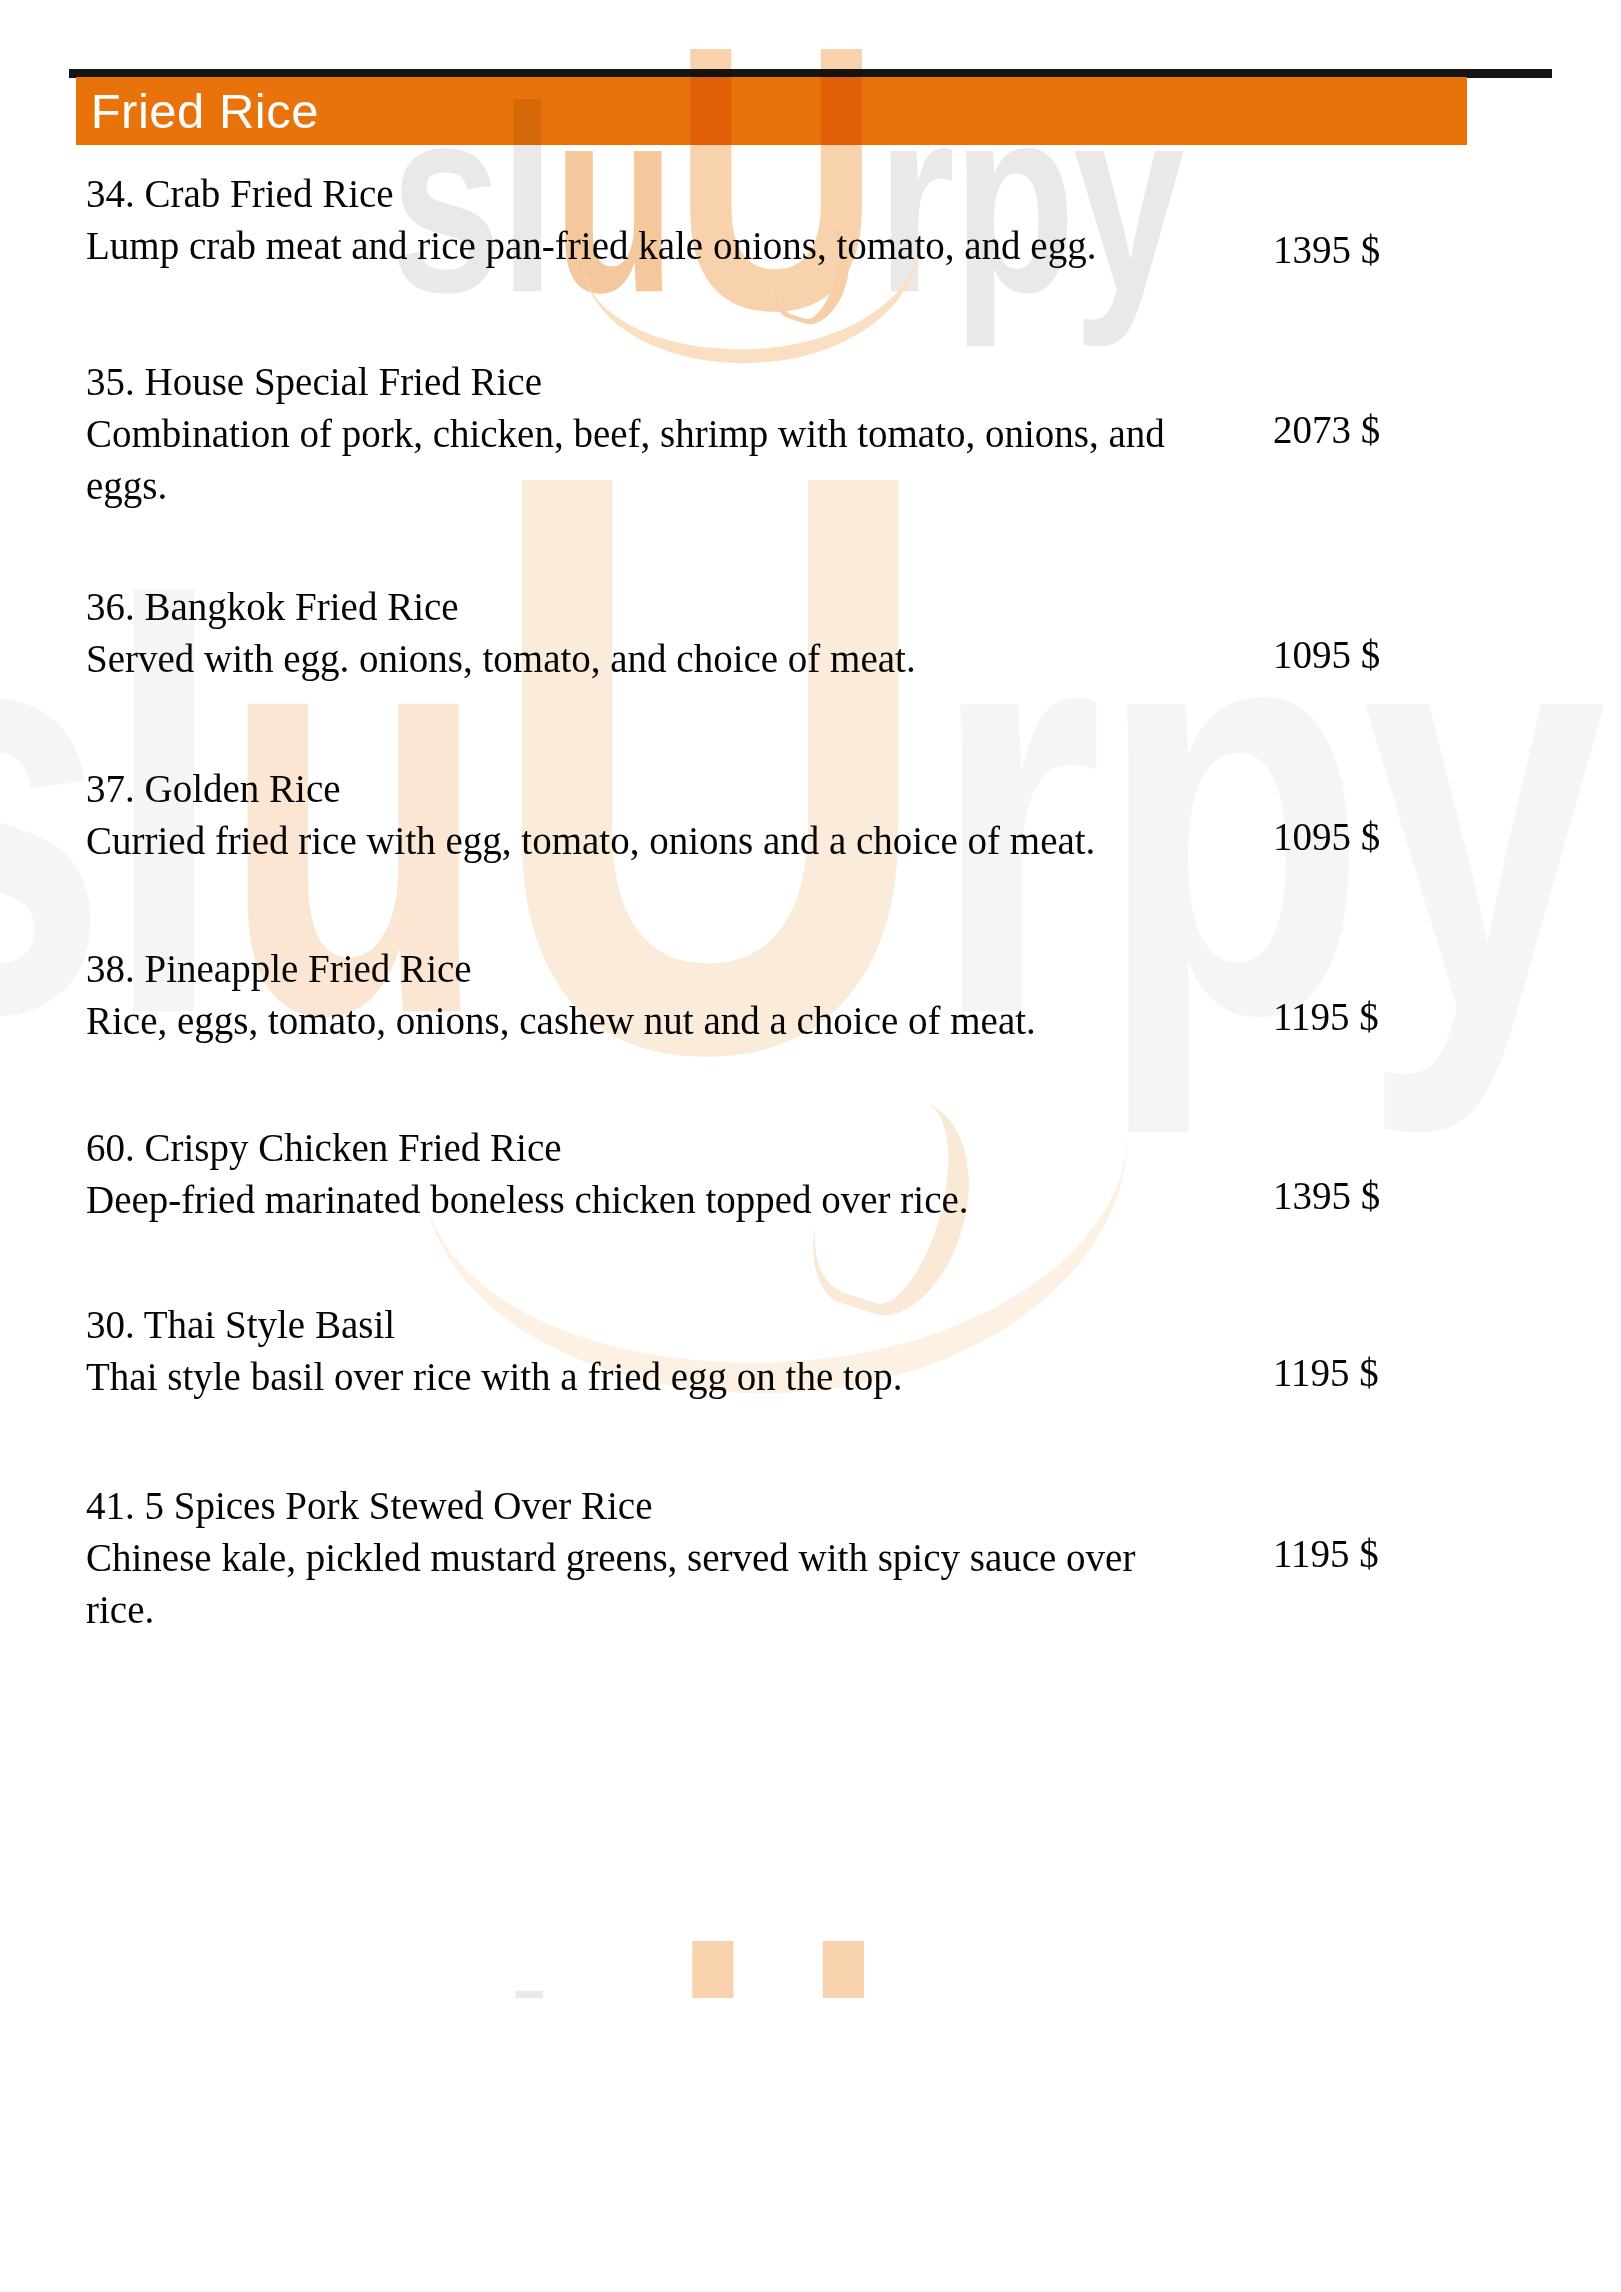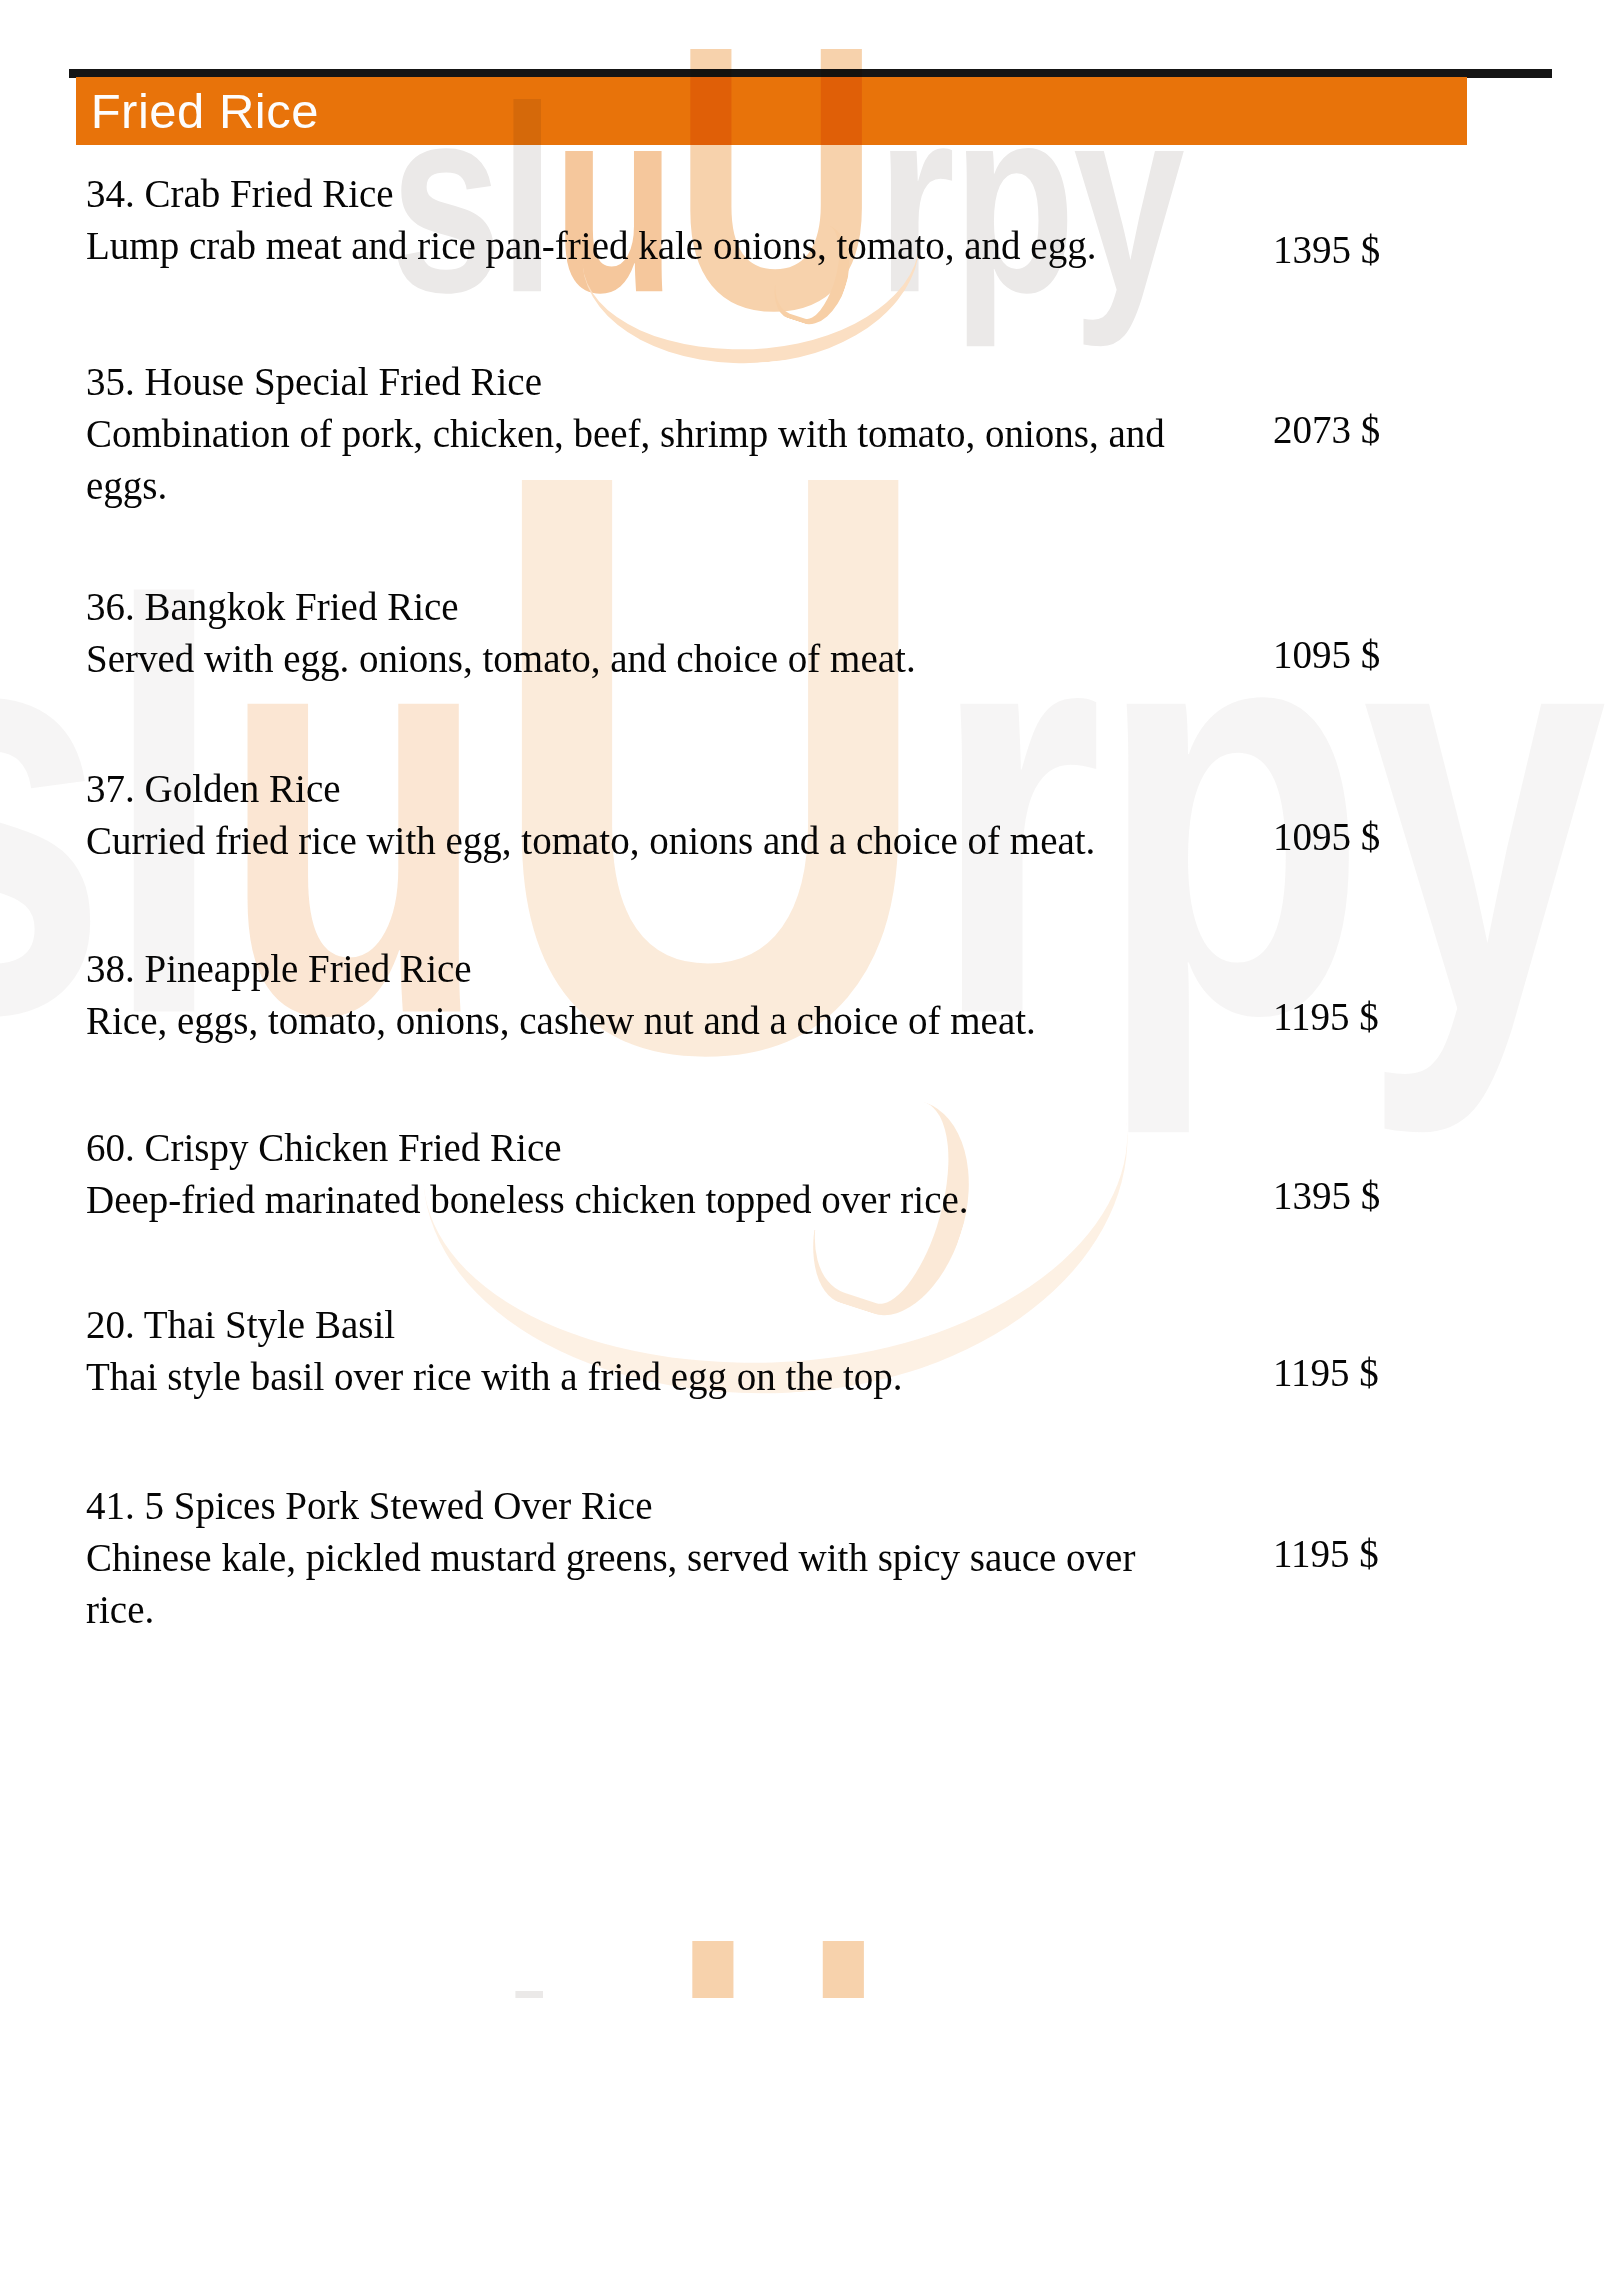--- a/index.html
+++ b/index.html
@@ -73,21 +73,21 @@
   </div>
   <div class="price" style="top:943px">1195 $</div>
 
   <div class="item" style="top:1122px">
     <div class="item-title">60. Crispy Chicken Fried Rice</div>
     <div class="item-desc">Deep-fried marinated boneless chicken topped over rice.</div>
   </div>
   <div class="price" style="top:1122px">1395 $</div>
 
   <div class="item" style="top:1299px">
-    <div class="item-title">20. Thai Style Basil</div>
+    <div class="item-title">30. Thai Style Basil</div>
     <div class="item-desc">Thai style basil over rice with a fried egg on the top.</div>
   </div>
   <div class="price" style="top:1299px">1195 $</div>
 
   <div class="item" style="top:1480px">
     <div class="item-title">41. 5 Spices Pork Stewed Over Rice</div>
     <div class="item-desc">Chinese kale, pickled mustard greens, served with spicy sauce over
 rice.</div>
   </div>
   <div class="price" style="top:1480px">1195 $</div>

